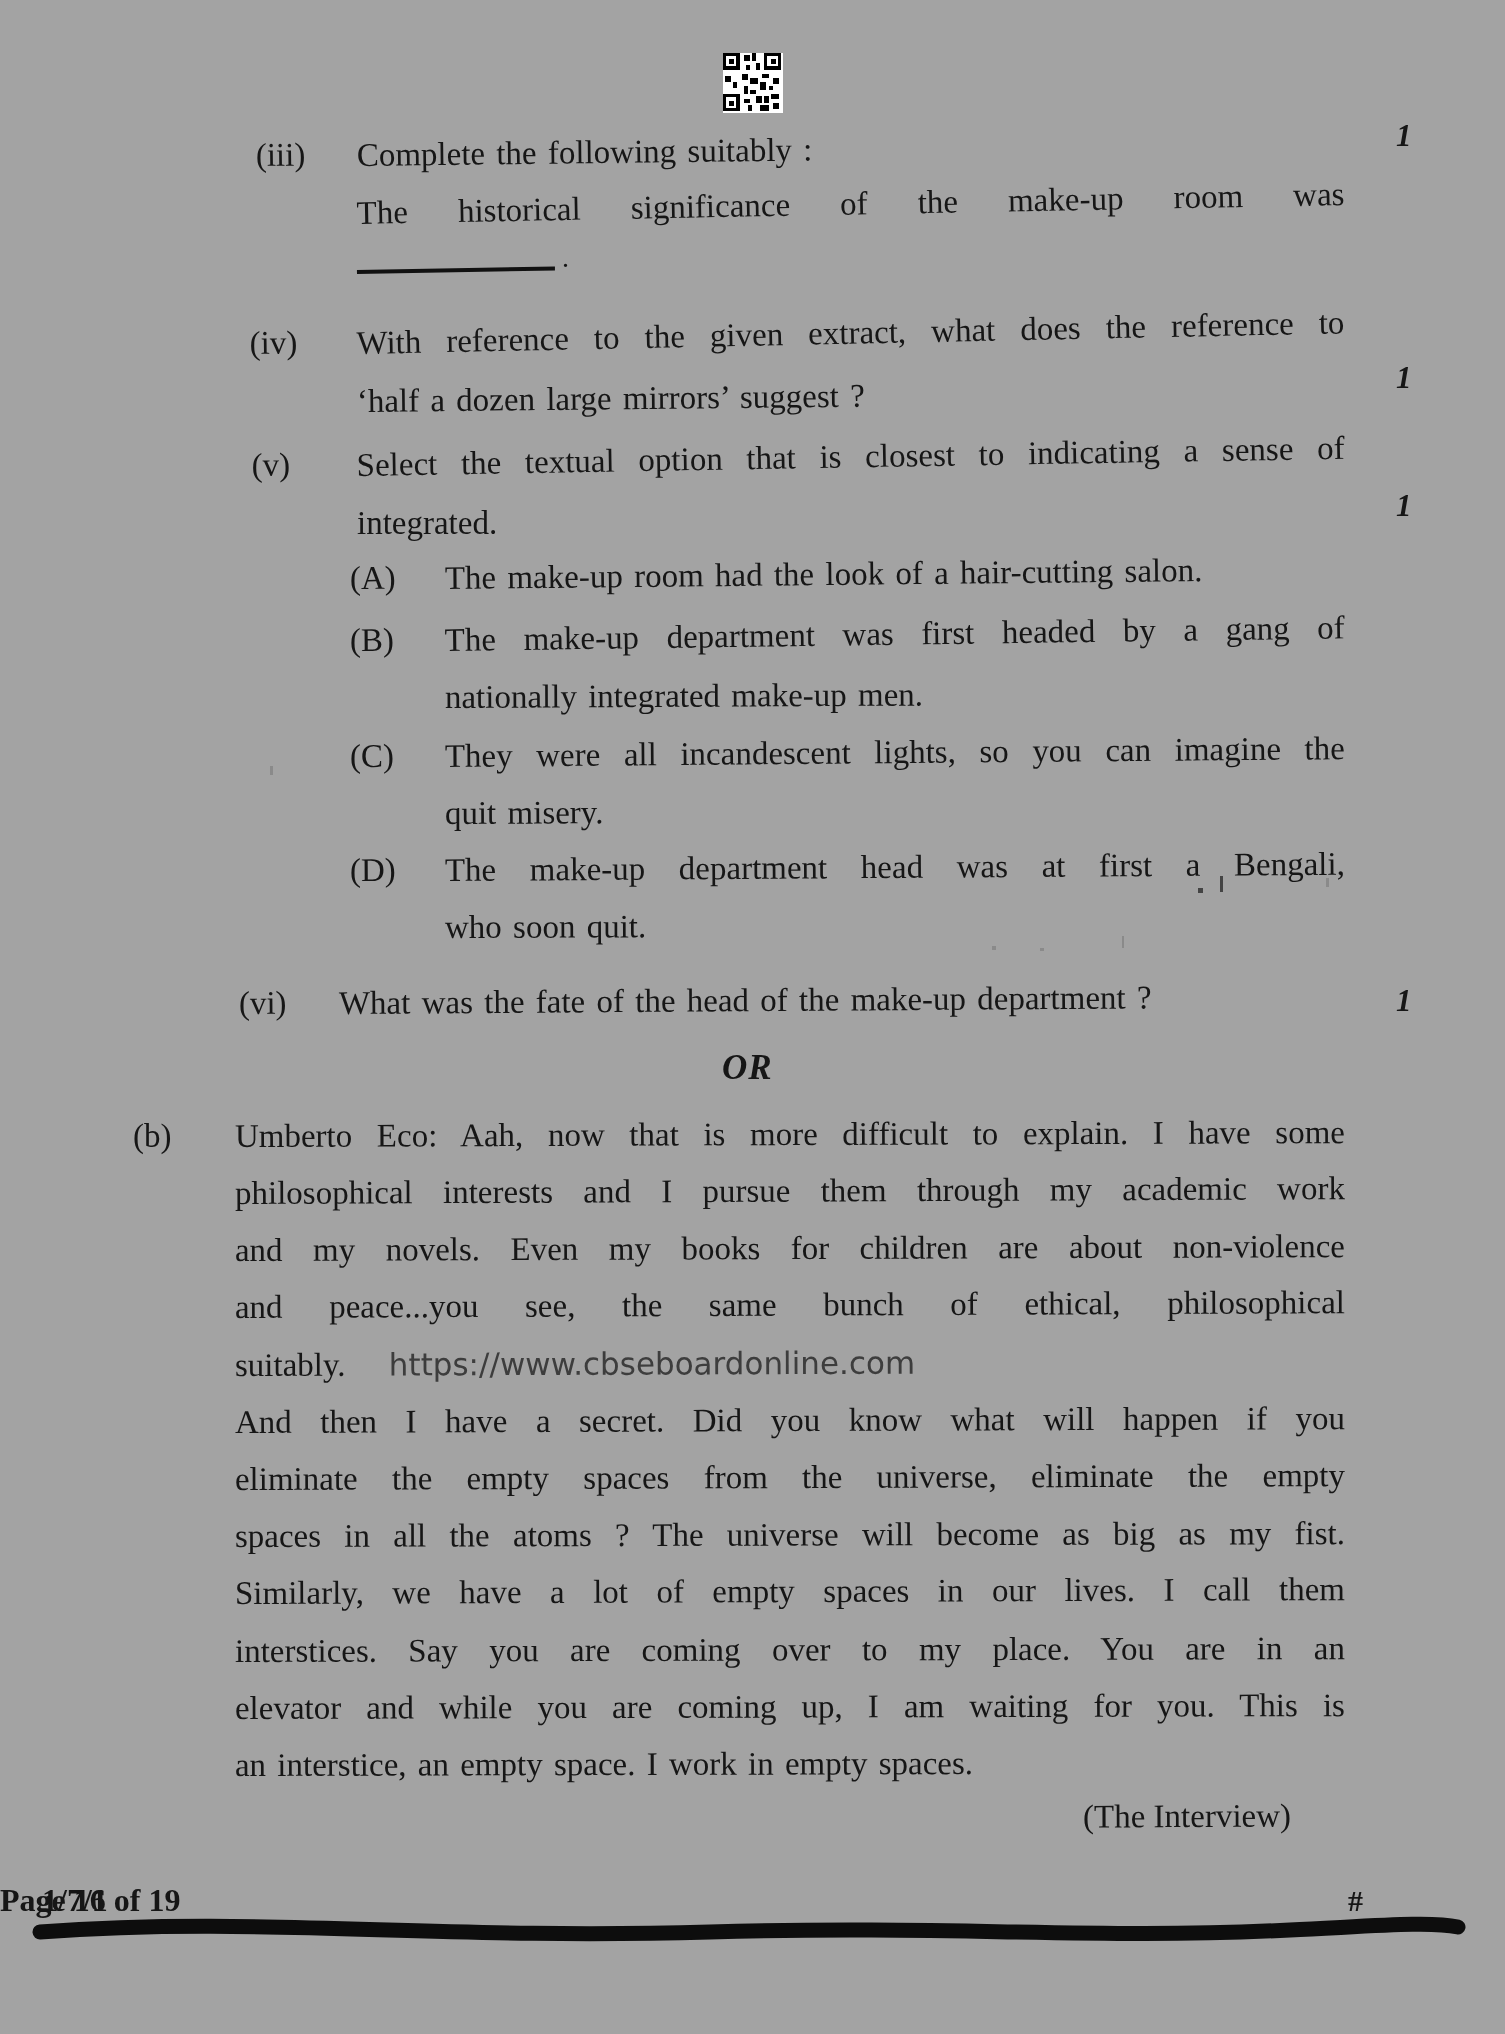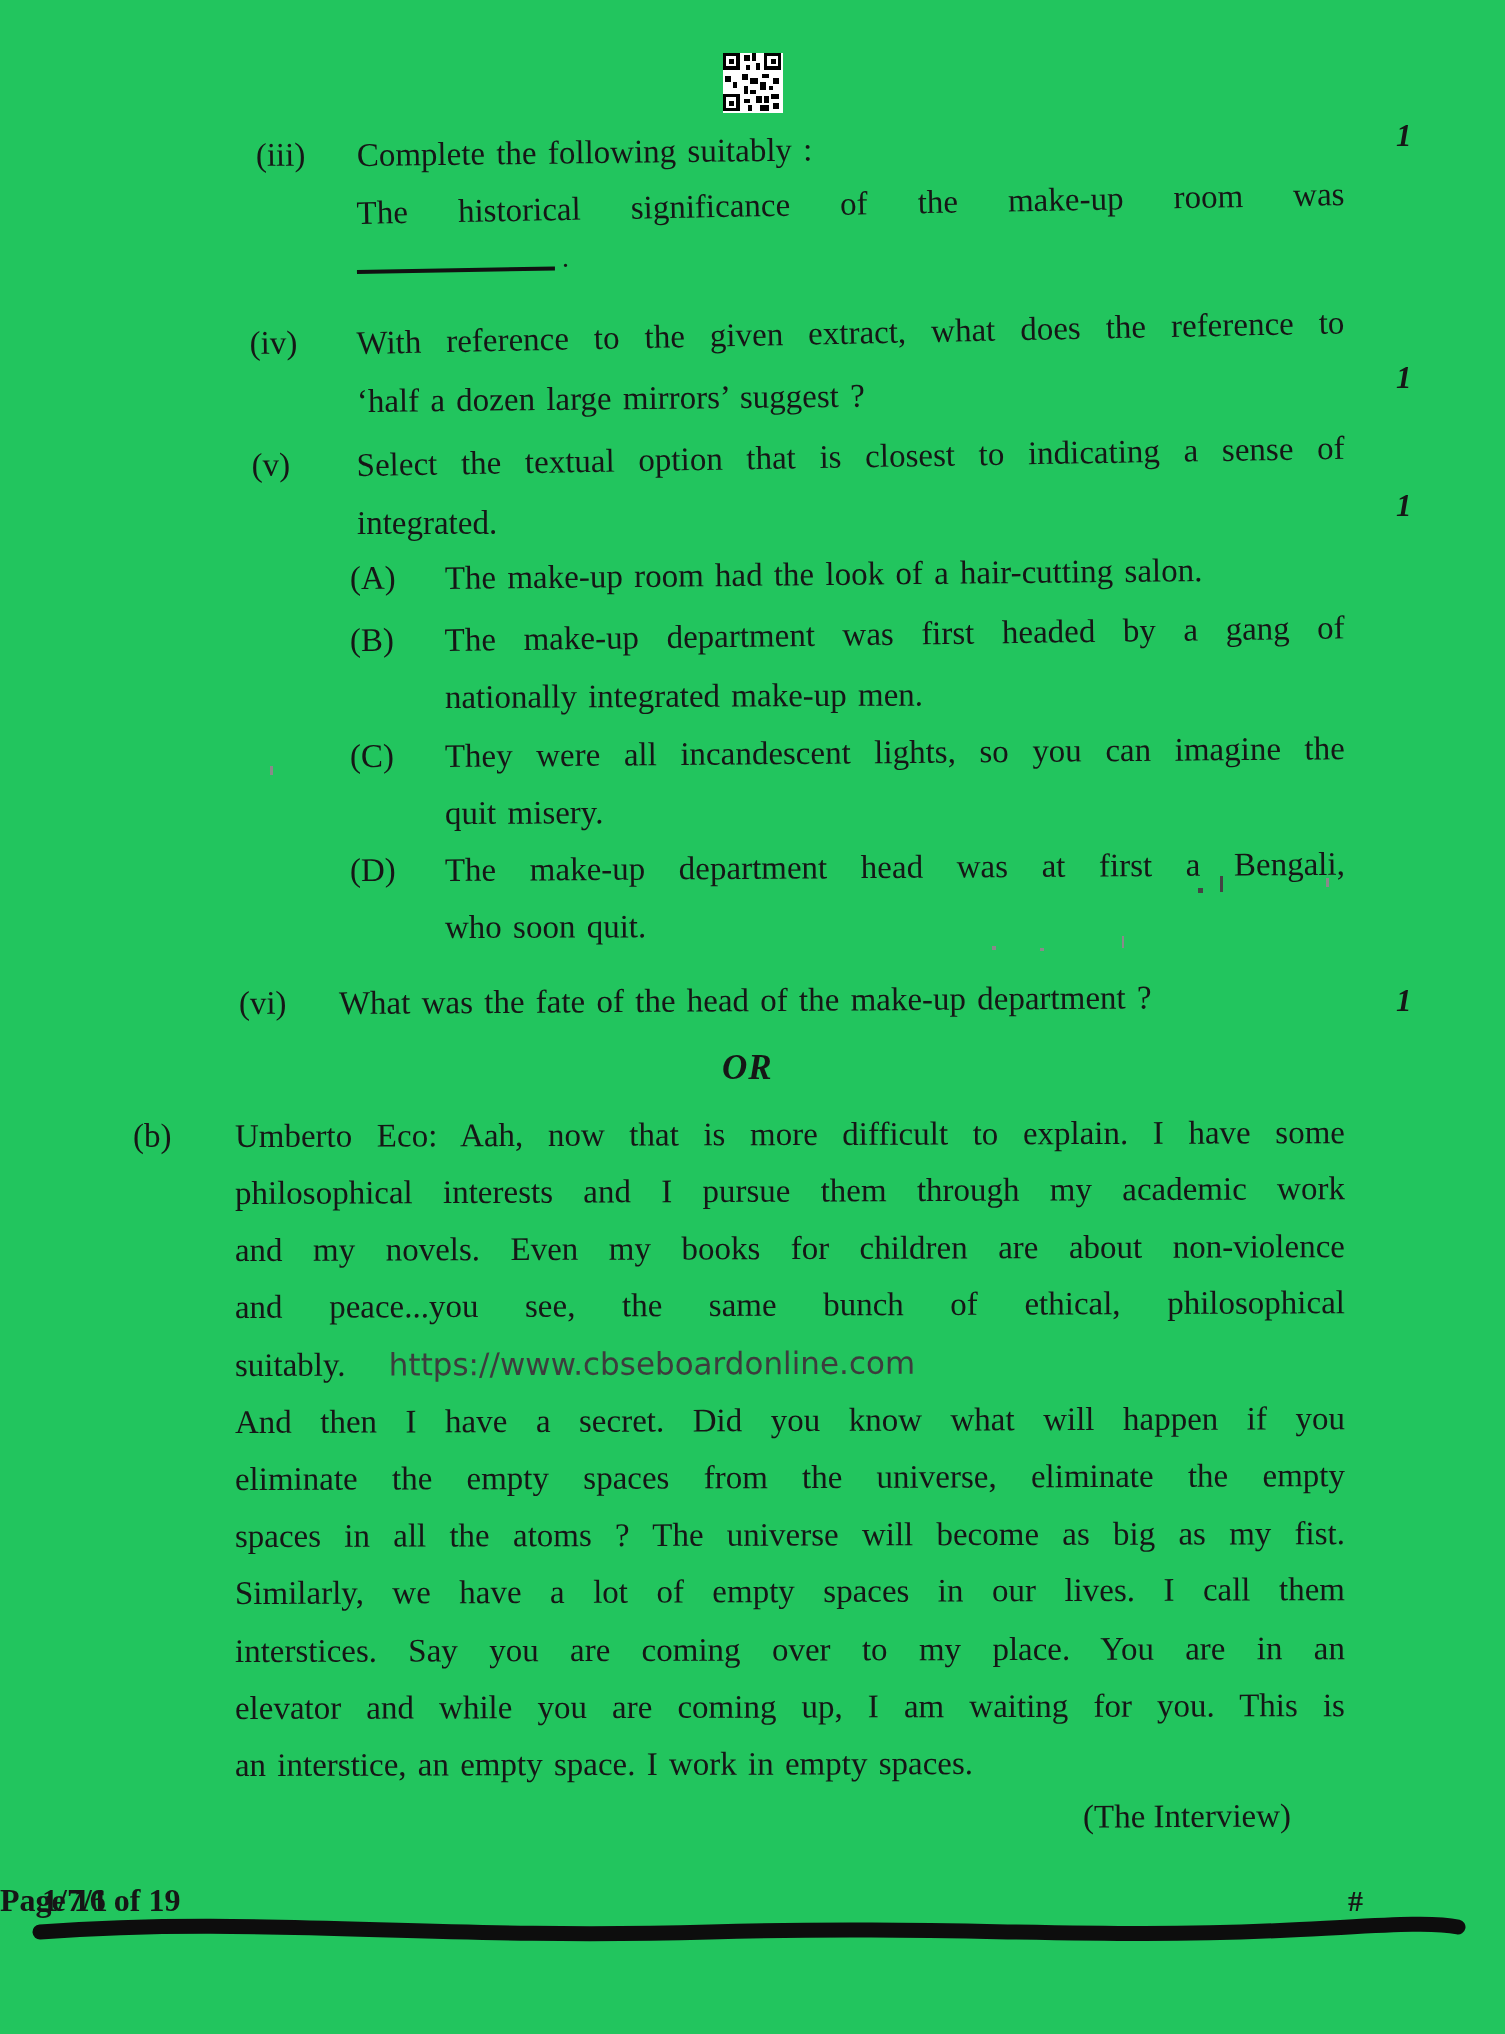--- a/index.html
+++ b/index.html
@@ -1,18 +1,18 @@
 <!DOCTYPE html>
 <html><head>
 <meta charset="utf-8">
 <style>
   html,body { margin:0; padding:0; background:#e8e8e8; }
   .page {
     position:relative; width:1505px; height:2034px; margin:0 auto;
-    background:#22c55e; color:#161616; overflow:hidden;
+    background:#a3a3a3; color:#161616; overflow:hidden;
     font-family:"Liberation Serif", serif;
   }
   .abs { position:absolute; }
   .line {
     position:absolute; font-size:33px; line-height:40px;
     word-spacing:3px; white-space:nowrap; transform-origin:left bottom;
   }
   .j { text-align:justify; text-align-last:justify; white-space:normal; }
   .qlabel { position:absolute; font-size:33px; line-height:40px; transform-origin:left bottom; }
   .marks { position:absolute; font-size:31px; font-style:italic; font-weight:bold; }

